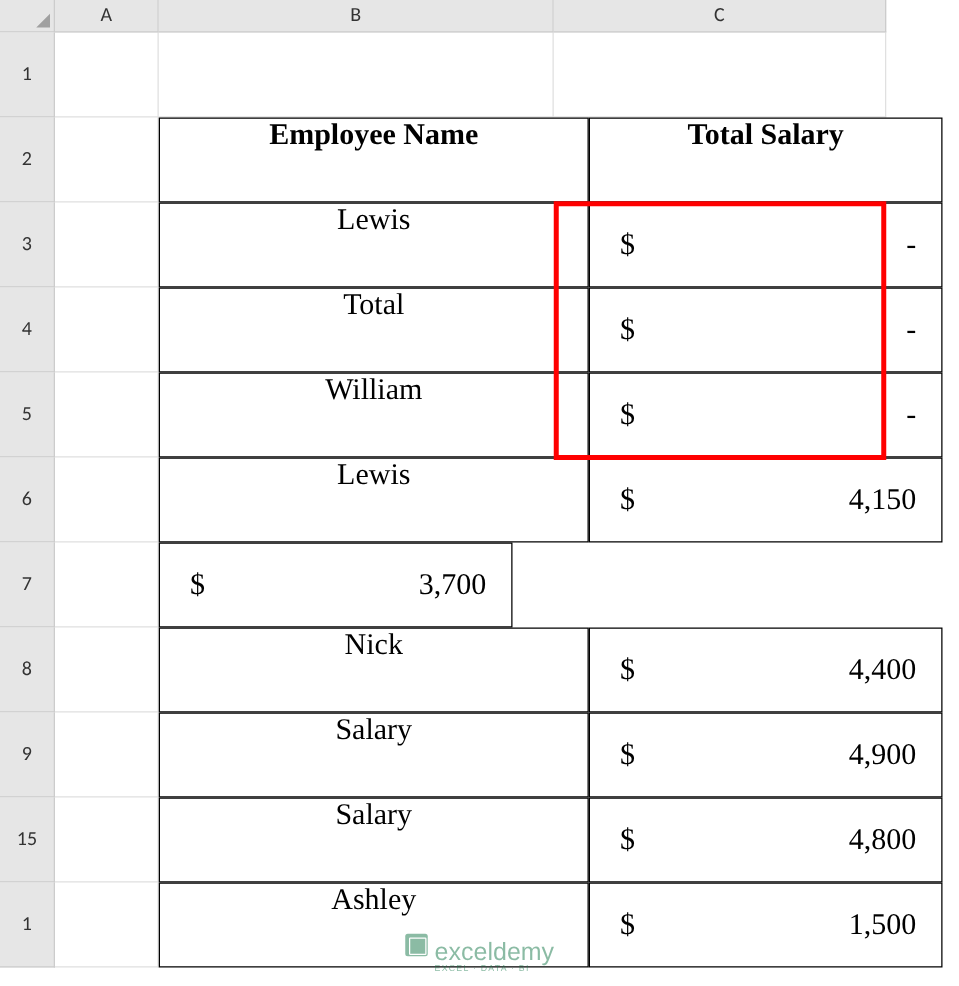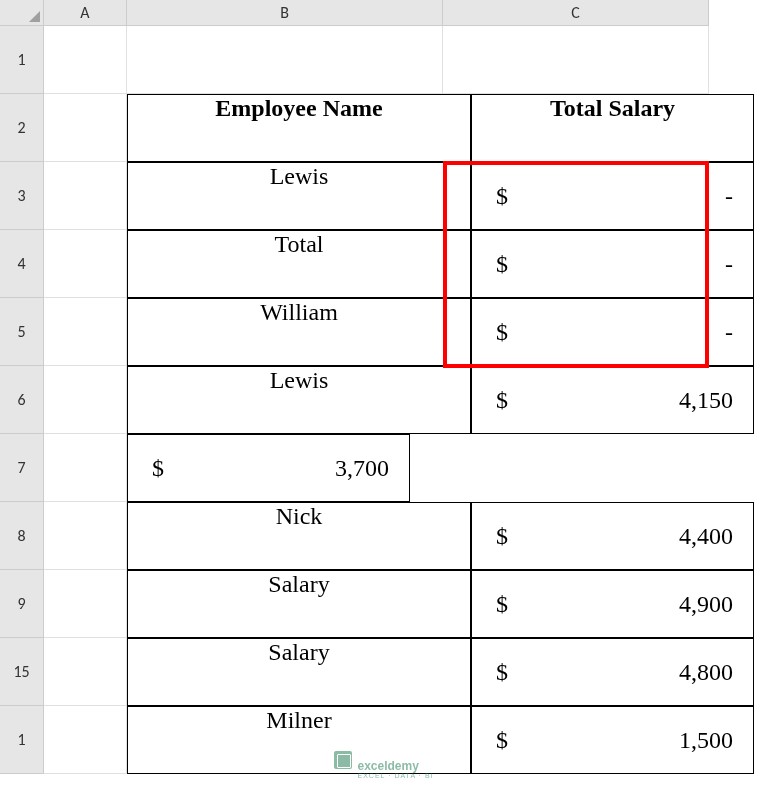--- a/index.html
+++ b/index.html
@@ -165,22 +165,22 @@
       height: 12px;
       border: 1.5px solid white;
       border-radius: 1px;
     }
     .watermark-text {
       font-family: Arial, sans-serif;
       color: #1a7a4c;
       line-height: 1;
     }
     .watermark-main {
-      font-size: 12px;
-      font-weight: 700;
+      font-size: 20px;
+      font-weight: 400;
       margin-top: 20px;
     }
     .watermark-sub {
       font-size: 7px;
       letter-spacing: 1px;
     }
   </style>
 </head>
 <body>
 
@@ -295,21 +295,21 @@
       <div class="data-cell name-col">Salary</div>
       <div class="data-cell salary-col">
         <div class="salary-content">
           <span class="dollar-sign">$</span>
           <span class="salary-value">4,800</span>
         </div>
       </div>
     </div>
     <div class="grid-row">
       <div class="grid-cell col-a"></div>
-      <div class="data-cell name-col">Milner</div>
+      <div class="data-cell name-col">Ashley</div>
       <div class="data-cell salary-col">
         <div class="salary-content">
           <span class="dollar-sign">$</span>
           <span class="salary-value">1,500</span>
         </div>
       </div>
     </div>
   </div>
 
   <div class="highlight-box" style="top: 161px; left: 443px; width: 266px; height: 207px;"></div>

